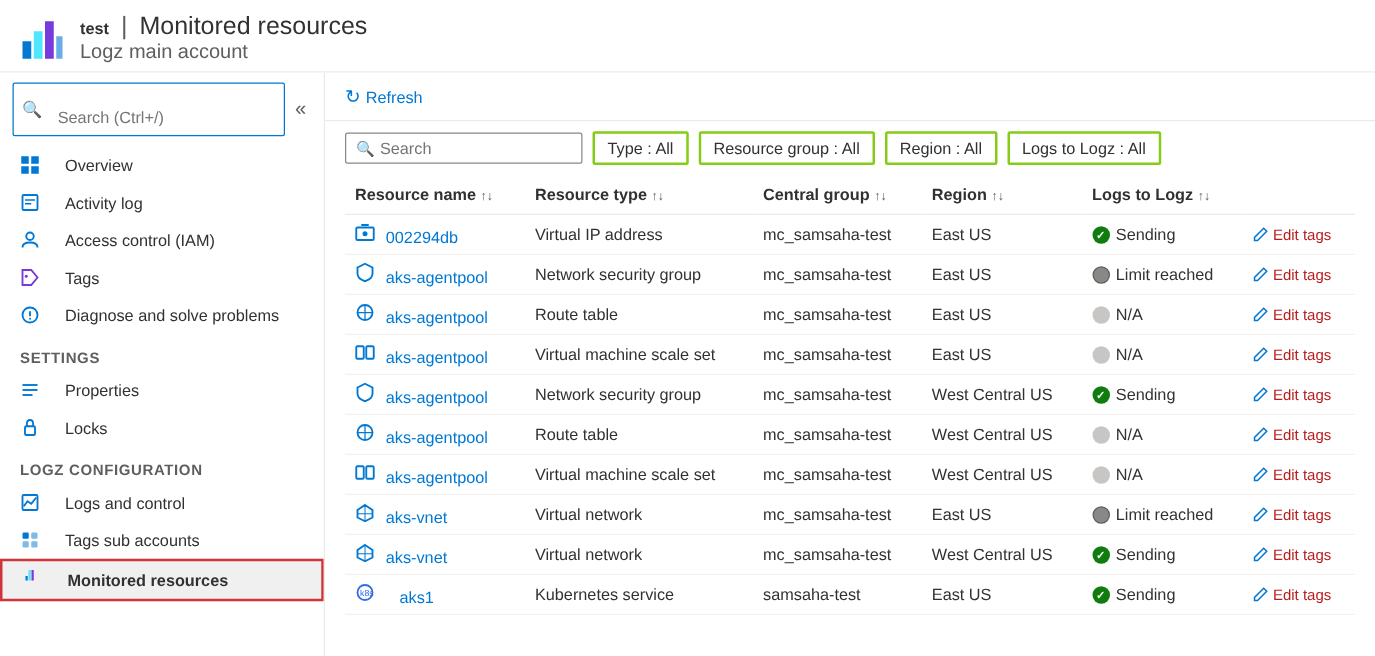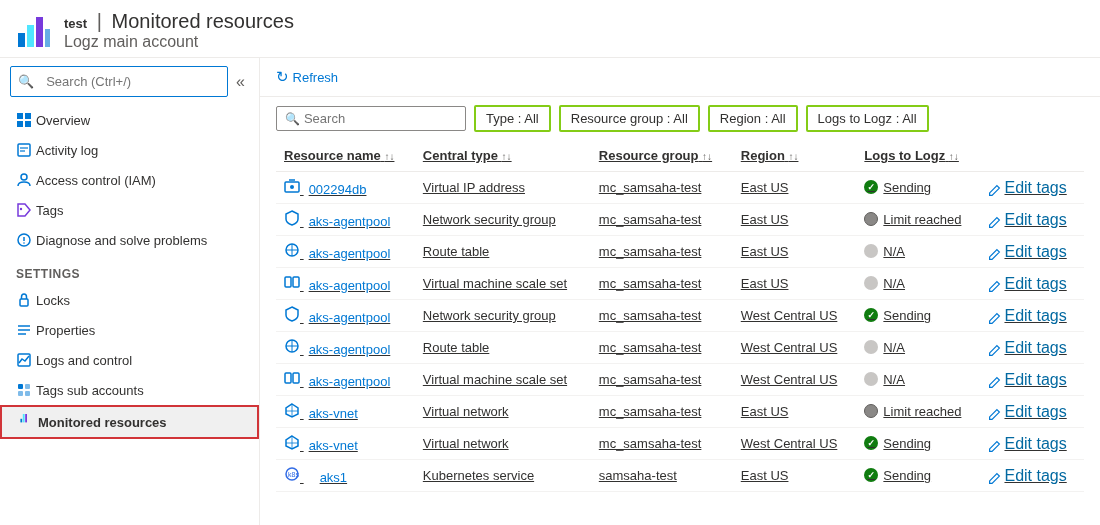--- a/index.html
+++ b/index.html
@@ -17,28 +17,28 @@
     .sidebar {
       width: 260px; min-width: 260px; border-right: 1px solid #edebe9;
       overflow-y: auto; padding-bottom: 16px;
     }
     .sidebar-search {
       padding: 8px 10px;
       display: flex; align-items: center; gap: 4px;
     }
     .sidebar-search input {
       border: 1px solid #0078d4; border-radius: 2px;
-      padding: 4px 8px; font-size: 13px; width: 170px; outline: none;
+      padding: 4px 8px; font-size: 13px; width: 170px; outline: none; margin-top: 12px;
     }
     .sidebar-collapse-btn {
       border: none; background: none; cursor: pointer; color: #605e5c;
       font-size: 16px; padding: 4px;
     }
     .sidebar-item {
-      display: flex; align-items: center; gap: 4px;
+      display: flex; align-items: center; gap: 20px;
       padding: 7px 16px; cursor: pointer; color: #323130;
       text-decoration: none;
     }
     .sidebar-item.active { background: #f0f0f0; font-weight: 600; }
     .sidebar-section-label {
       padding: 12px 16px 4px 16px; font-size: 12px; font-weight: 600;
       color: #605e5c; text-transform: uppercase; letter-spacing: 0.5px;
     }
     .sidebar-icon { width: 16px; height: 16px; flex-shrink: 0; }
 
@@ -66,39 +66,39 @@
       color: #323130;
     }
     .filter-pill {
       border: 2px solid #84cc16; border-radius: 2px;
       padding: 4px 10px; font-size: 13px; cursor: pointer;
       background: #fff; color: #323130;
     }
 
     
     .table-container { padding: 0 16px; }
-    table { width: 100%; border-collapse: collapse; text-decoration: underline; }
+    table { width: 100%; border-collapse: collapse; }
     th {
       text-align: left; padding: 8px 8px; font-size: 13px;
       font-weight: 600; color: #323130; border-bottom: 1px solid #edebe9;
       white-space: nowrap;
     }
     td {
       padding: 6px 8px; font-size: 13px; color: #323130;
       border-bottom: 1px solid #f3f2f1; vertical-align: middle;
     }
     .sort-icon { font-size: 10px; color: #605e5c; }
     .link-blue { color: #0078d4; text-decoration: none; cursor: pointer; }
-    .status-sending { display: flex; align-items: flex-start; gap: 5px; }
+    .status-sending { display: flex; align-items: flex-end; gap: 5px; }
     .status-dot-green { width: 14px; height: 14px; border-radius: 50%; background: #107c10; display: flex; align-items: center; justify-content: center; }
     .status-dot-green::after { content: '✓'; color: white; font-size: 9px; font-weight: bold; }
     .edit-tags-btn {
-      display: flex; align-items: flex-end; gap: 3px;
-      color: #0369a1; background: none; border: none;
-      cursor: pointer; font-size: 16px;
+      display: flex; align-items: center; gap: 3px;
+      color: #b91c1c; background: none; border: none;
+      cursor: pointer; font-size: 12px;
     }
   </style>
 </head>
 <body>
 
 <div class="top-header">
   <svg class="logo-icon" viewBox="0 0 36 36">
     <rect x="2" y="20" width="7" height="14" fill="#0078d4"></rect>
     <rect x="11" y="12" width="7" height="22" fill="#50e6ff"></rect>
     <rect x="20" y="4" width="7" height="30" fill="#773adc"></rect>
@@ -166,35 +166,36 @@
         <line x1="8" y1="5" x2="8" y2="9" stroke="#0078d4" stroke-width="1.5"></line>
         <circle cx="8" cy="11" r="0.8" fill="#0078d4"></circle>
       </svg>
       <span>Diagnose and solve problems</span>
     </div>
 
     <div class="sidebar-section-label">Settings</div>
 
     <div class="sidebar-item">
       <svg class="sidebar-icon" viewBox="0 0 16 16">
-        <rect x="4" y="7" width="8" height="7" rx="1" fill="none" stroke="#0078d4" stroke-width="1.5"></rect>
-        <path d="M5.5 7 V5 Q5.5 2 8 2 Q10.5 2 10.5 5 V7" fill="none" stroke="#0078d4" stroke-width="1.5"></path>
-      </svg>
-      <span>Locks</span>
-    </div>
-
-    <div class="sidebar-item">
-      <svg class="sidebar-icon" viewBox="0 0 16 16">
         <line x1="2" y1="4" x2="14" y2="4" stroke="#0078d4" stroke-width="1.5"></line>
         <line x1="2" y1="8" x2="14" y2="8" stroke="#0078d4" stroke-width="1.5"></line>
         <line x1="2" y1="12" x2="10" y2="12" stroke="#0078d4" stroke-width="1.5"></line>
       </svg>
       <span>Properties</span>
     </div>
 
+    <div class="sidebar-item">
+      <svg class="sidebar-icon" viewBox="0 0 16 16">
+        <rect x="4" y="7" width="8" height="7" rx="1" fill="none" stroke="#0078d4" stroke-width="1.5"></rect>
+        <path d="M5.5 7 V5 Q5.5 2 8 2 Q10.5 2 10.5 5 V7" fill="none" stroke="#0078d4" stroke-width="1.5"></path>
+      </svg>
+      <span>Locks</span>
+    </div>
+
+    <div class="sidebar-section-label">Logz configuration</div>
 
     <div class="sidebar-item">
       <svg class="sidebar-icon" viewBox="0 0 16 16">
         <rect x="2" y="2" width="12" height="12" rx="1" fill="none" stroke="#0078d4" stroke-width="1.5"></rect>
         <polyline points="3,11 6,7 9,9 13,4" fill="none" stroke="#0078d4" stroke-width="1.5"></polyline>
       </svg>
       <span>Logs and control</span>
     </div>
 
     <div class="sidebar-item">
@@ -239,25 +240,25 @@
 
     <div class="table-container">
       <table>
         <thead>
           <tr>
             <th>
               <span>Resource name</span>
               <span class="sort-icon"> ↑↓</span>
             </th>
             <th>
-              <span>Central type</span>
+              <span>Resource type</span>
               <span class="sort-icon"> ↑↓</span>
             </th>
             <th>
-              <span>Resource group</span>
+              <span>Central group</span>
               <span class="sort-icon"> ↑↓</span>
             </th>
             <th>
               <span>Region</span>
               <span class="sort-icon"> ↑↓</span>
             </th>
             <th>
               <span>Logs to Logz</span>
               <span class="sort-icon"> ↑↓</span>
             </th>

